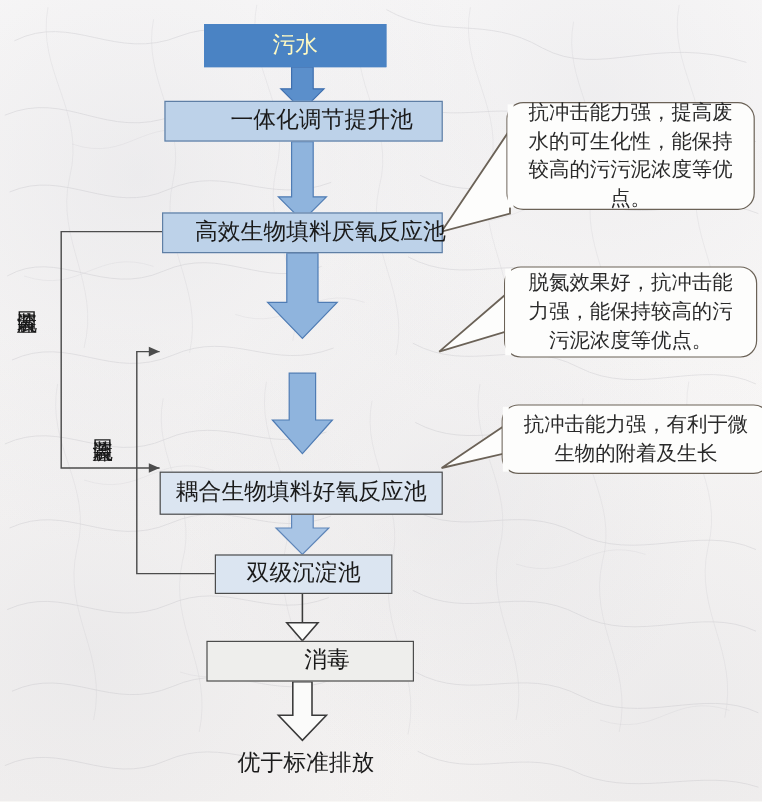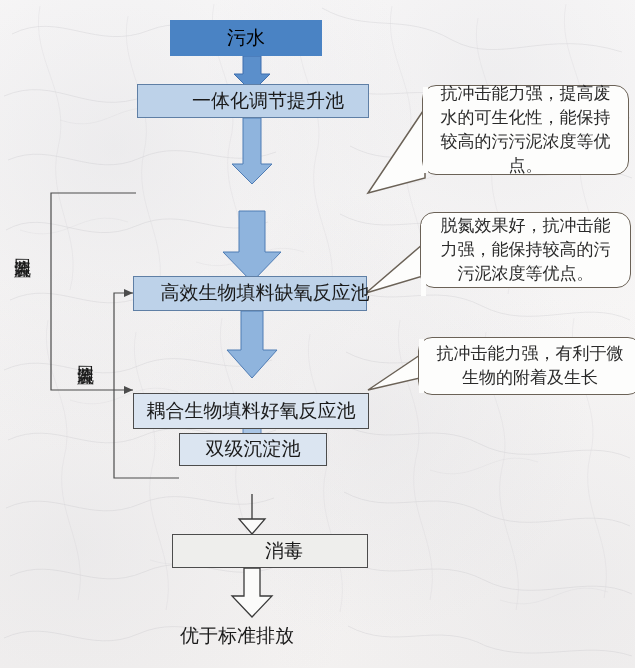--- a/index.html
+++ b/index.html
@@ -48,39 +48,40 @@
     align-items: center;
     justify-content: center;
     text-align: center;
     color: #1a1a1a;
     line-height: 1.1;
     white-space: nowrap;
   }
   .node.dark-blue {
     background: #4a83c4;
     border: 1px solid #4a83c4;
-    color: #000000;
+    color: #fef9c3;
   }
   .node.light-blue {
     background: #bdd2e9;
     border: 1px solid #5f7fa5;
     padding-left: 30px;
   }
   .node.pale-blue {
     background: #dbe5f1;
     border: 1px solid #4c4c4c;
   }
   .node.grey-box {
     background: #eeeeec;
     border: 1px solid #4c4c4c;
   }
   .plain-label {
     position: absolute;
     color: #1a1a1a;
     white-space: nowrap;
+    text-align: center;
   }
 
   
   .callout {
     position: absolute;
     box-sizing: border-box;
     background: #fdfdfc;
     border: 1.5px solid #6b6257;
     border-radius: 14px;
     color: #2a2a2a;
@@ -211,34 +212,34 @@
   </svg>
 
   <div class="node dark-blue" style="left:170px; top:20px; width:152px; height:36px; font-size:19px; z-index:5;">
     <span>污水</span>
   </div>
 
   <div class="node light-blue" style="left:137px; top:84px; width:232px; height:34px; font-size:19px; z-index:5;">
     <span>一体化调节提升池</span>
   </div>
 
-
-  <div class="node light-blue" style="left:133px; top:276px; width:234px; height:35px; font-size:19px; z-index:5;">
-    <span>高效生物填料缺氧反应池</span>
-  </div>
+  <div class="node light-blue" style="left:135px; top:177px; width:234px; height:34px; font-size:19px; z-index:5;">
+    <span>高效生物填料厌氧反应池</span>
+  </div>
+
 
   <div class="node pale-blue" style="left:133px; top:373px; width:236px; height:36px; font-size:19px; z-index:5;margin-top:20px;">
     <span>耦合生物填料好氧反应池</span>
   </div>
 
-  <div class="node pale-blue" style="left:179px; top:433px; width:148px; height:33px; font-size:19px; z-index:5;">
+  <div class="node pale-blue" style="left:179px; top:462px; width:148px; height:33px; font-size:19px; z-index:5;">
     <span>双级沉淀池</span>
   </div>
 
-  <div class="node grey-box" style="left:172px; top:534px; width:196px; height:34px; font-size:19px; z-index:5;padding-left:28px;">
+  <div class="node grey-box" style="left:172px; top:534px; width:173px; height:34px; font-size:19px; z-index:5;padding-left:28px;">
     <span>消毒</span>
   </div>
 
   <div class="plain-label" style="left:180px; top:623px; width:150px; font-size:19px; z-index:5;">
     <span>优于标准排放</span>
   </div>
 
   <div class="vlabel" style="left:14px; top:245px; font-size:17px; z-index:5;">
     <span>回流装置</span>
   </div>
@@ -253,21 +254,21 @@
 
     <path d="M423,244 L366,293 L423,276 Z" fill="#fdfdfc" stroke="#6b6257" stroke-width="1.5"></path>
 
     <path d="M420,355 L368,390 L420,378 Z" fill="#fdfdfc" stroke="#6b6257" stroke-width="1.5"></path>
   </svg>
 
   <div class="callout" style="left:422px; top:85px; width:207px; height:90px; font-size:17px;">
     <span class="callout-text">抗冲击能力强，提高废水的可生化性，能保持较高的污污泥浓度等优点。</span>
   </div>
 
-  <div class="callout" style="left:420px; top:212px; width:211px; height:76px; font-size:17px;">
+  <div class="callout" style="left:420px; top:222px; width:211px; height:76px; font-size:17px;">
     <span class="callout-text">脱氮效果好，抗冲击能力强，能保持较高的污污泥浓度等优点。</span>
   </div>
 
   <div class="callout" style="left:418px; top:337px; width:224px; height:58px; font-size:17px;">
     <span class="callout-text">抗冲击能力强，有利于微生物的附着及生长</span>
   </div>
 
   <div style="position:absolute; left:423px; top:87px; width:5px; height:86px; background:#fdfdfc; z-index:4;"></div>
   <div style="position:absolute; left:421px; top:224px; width:5px; height:72px; background:#fdfdfc; z-index:4;"></div>
   <div style="position:absolute; left:419px; top:339px; width:5px; height:54px; background:#fdfdfc; z-index:4;"></div>

